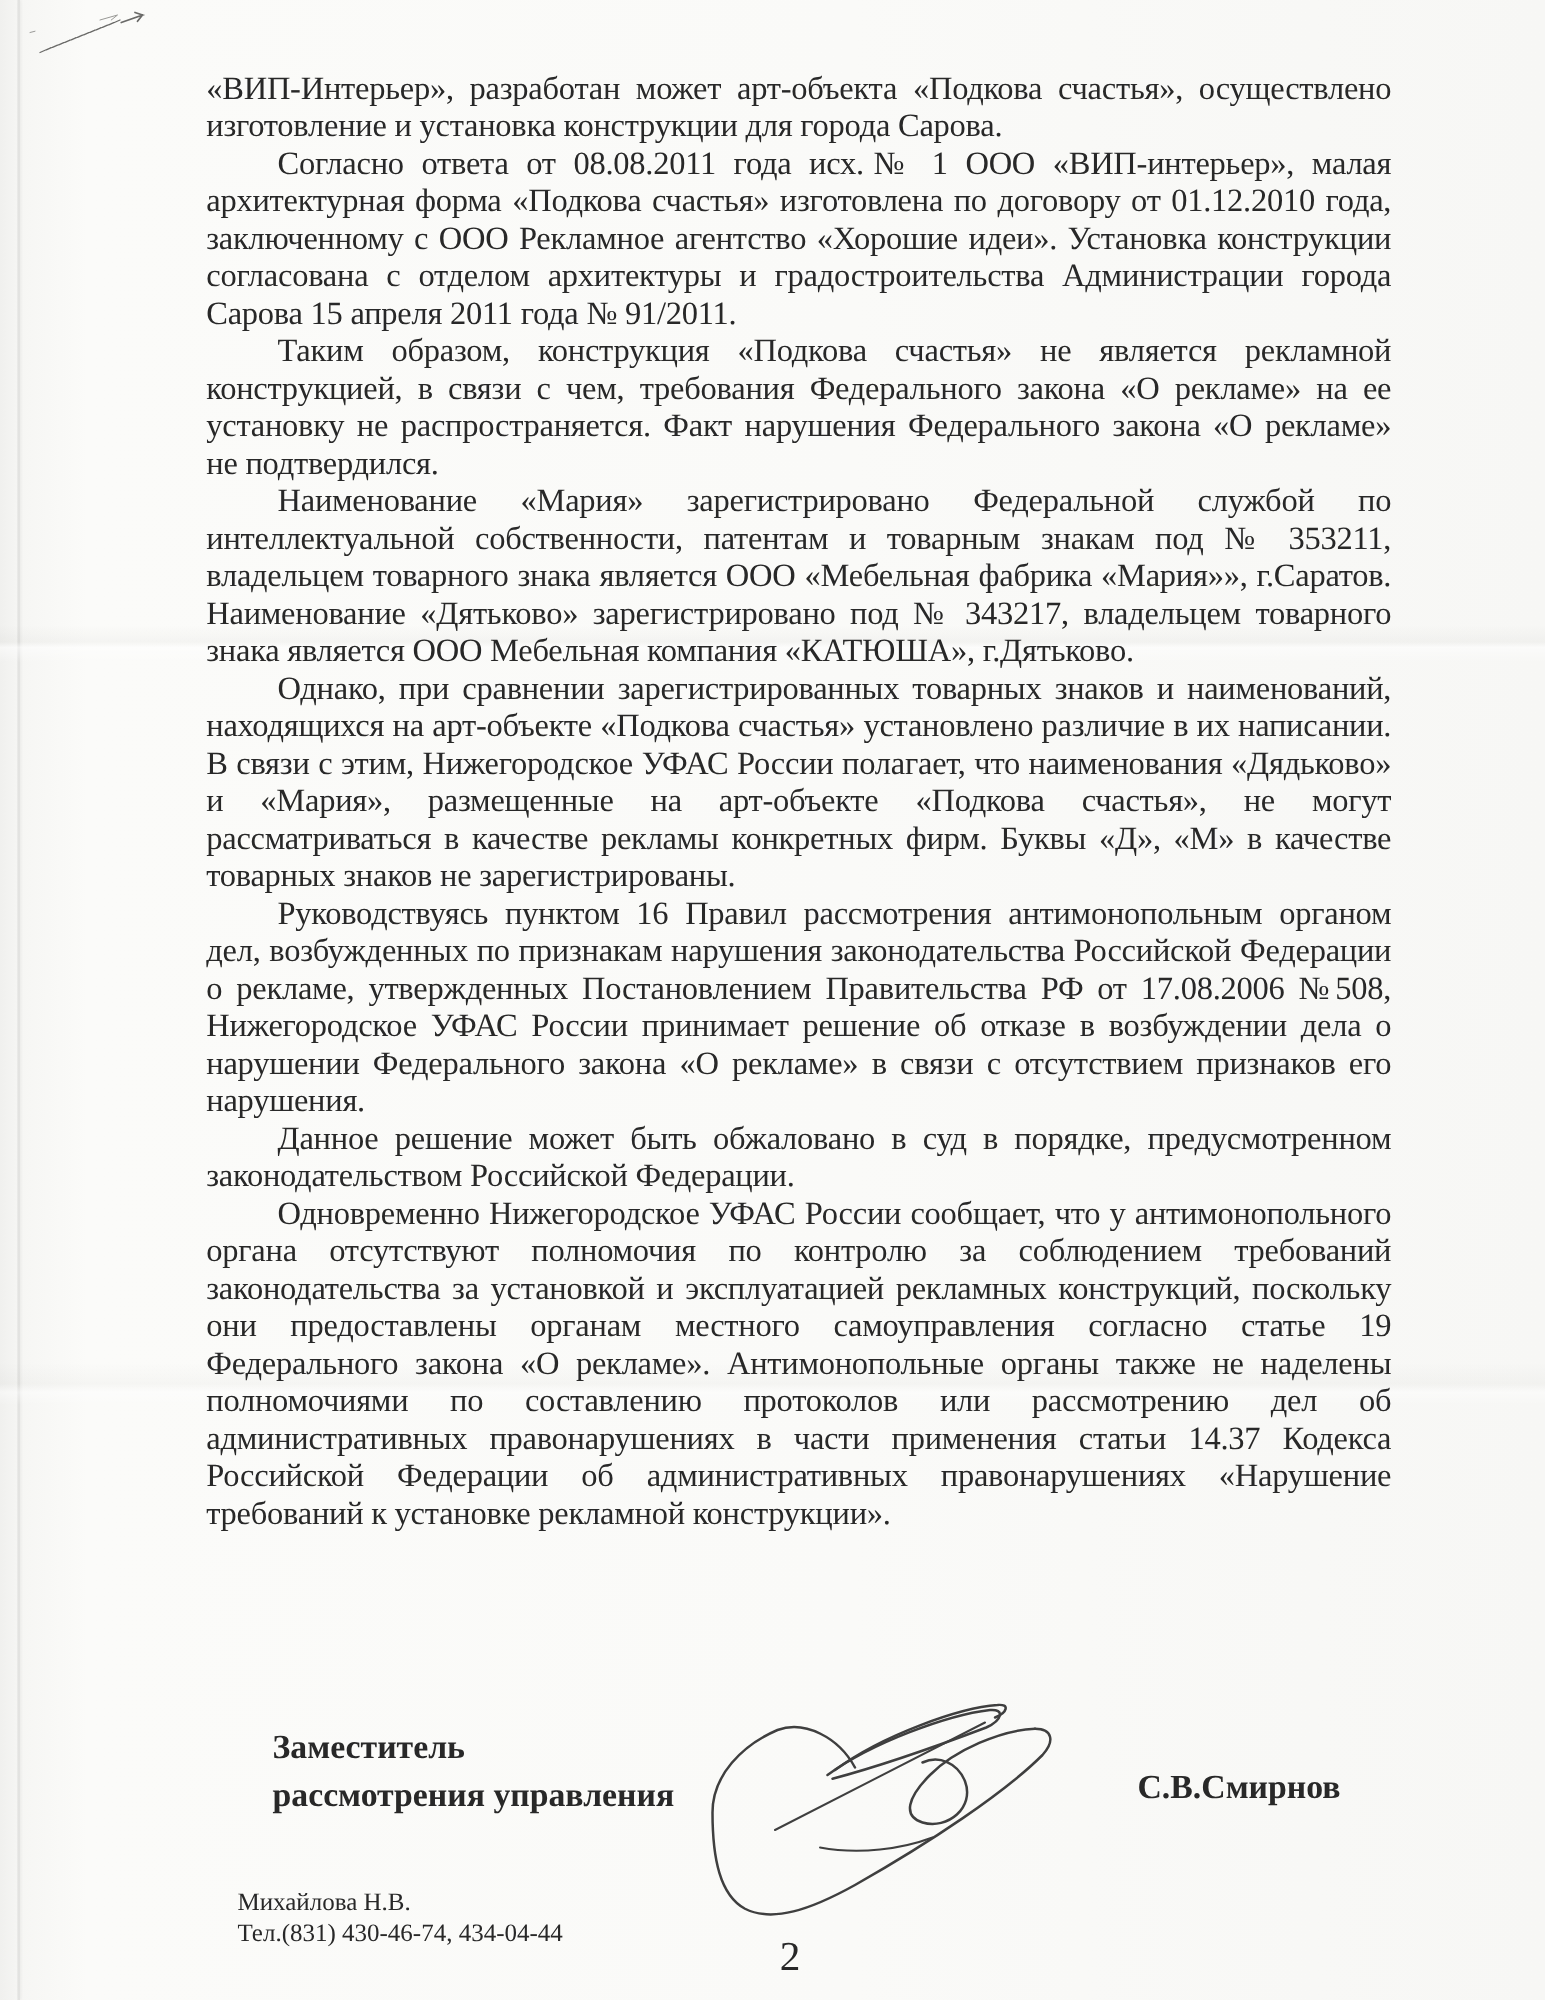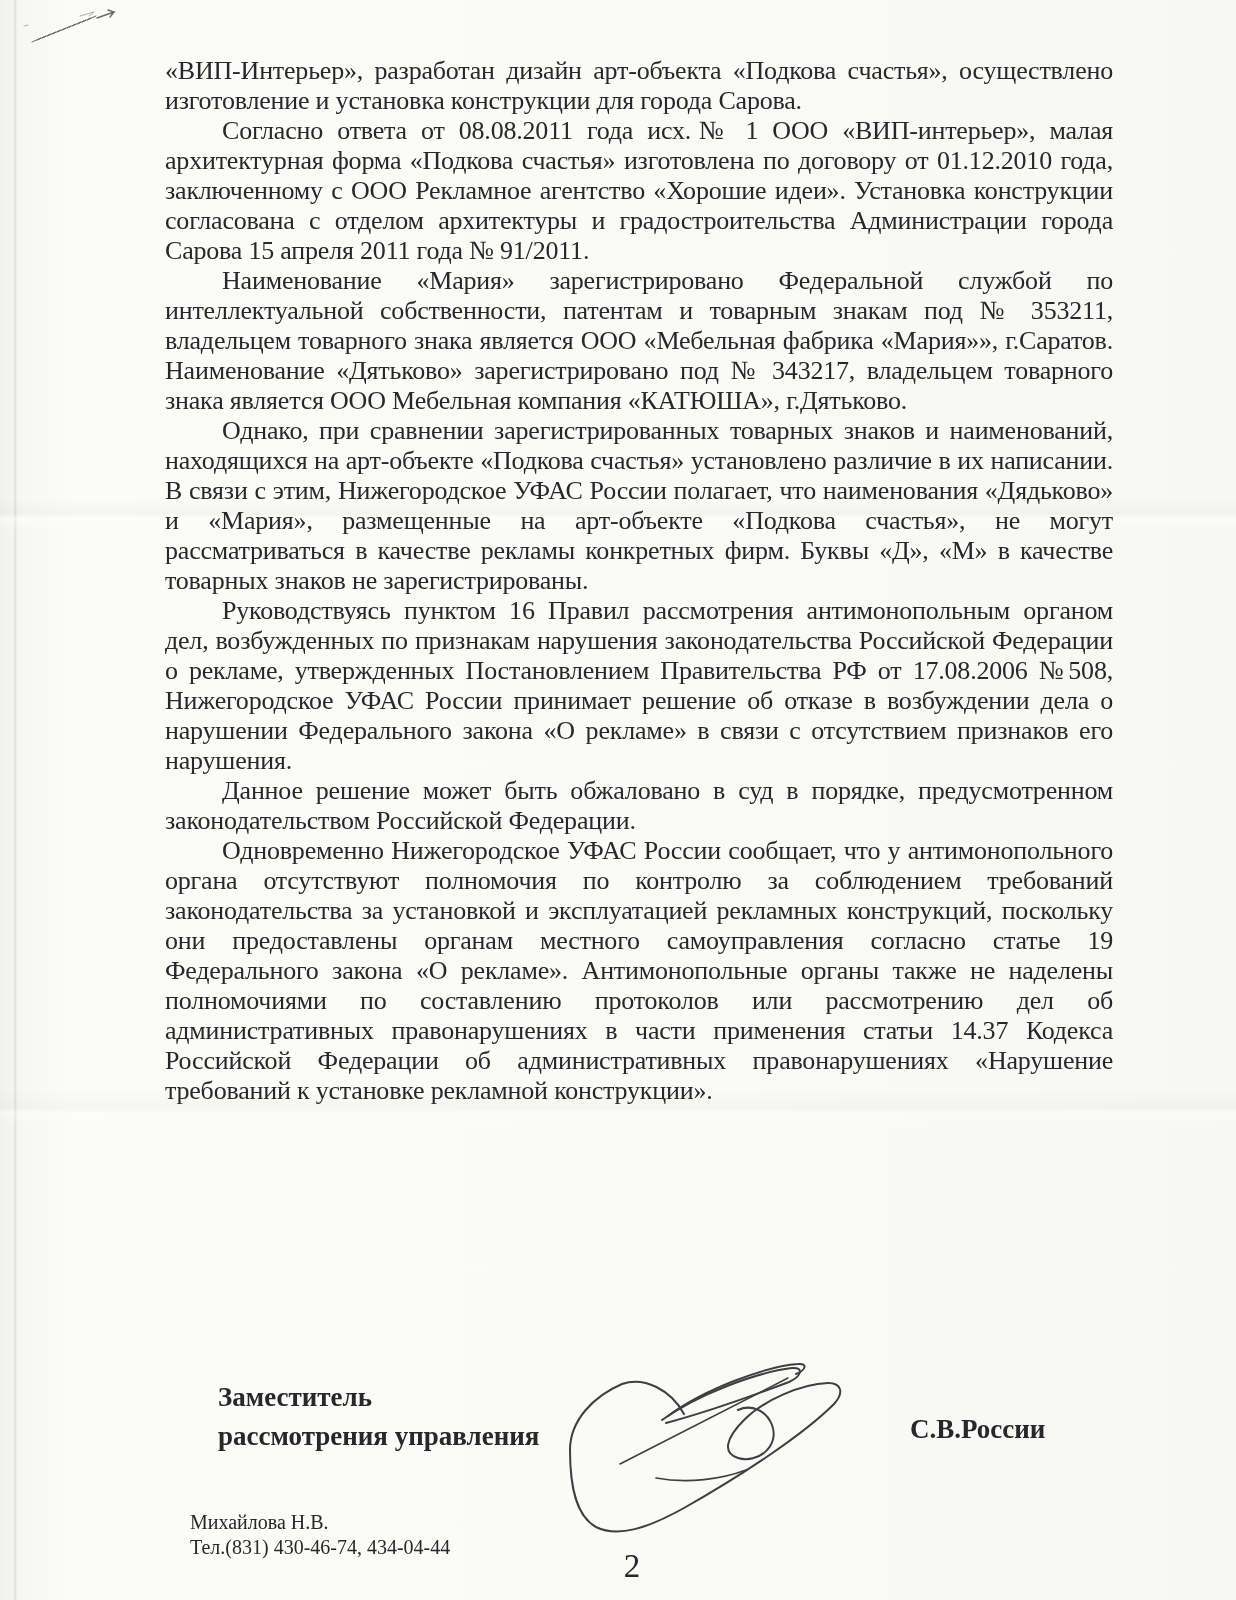--- a/index.html
+++ b/index.html
@@ -110,22 +110,23 @@
   <div class="crease crease-2"></div>
 
   <svg class="pen-mark" viewBox="0 0 120 48" fill="none" stroke="#6a6a68" stroke-width="1" stroke-linecap="round">
     <path d="M 10,40 l 9,-4 l -4,2 l 9,-4 l -4,2 l 9,-4 l -4,2 l 9,-4 l -4,2 l 9,-4 l -4,2 l 9,-4 l -4,2 l 9,-4 l -4,2 l 9,-4 l -4,2 l 9,-4 l -4,2 l 9,-4 l -4,2 l 9,-4 l -4,2 l 9,-4"></path>
     <path d="M 75,16 L 92,10 l -6,-2 m 6,2 l -4,5" stroke-width="1.4"></path>
     <path d="M 58,14 l 14,-4 l -5,4" stroke-width="0.8" stroke="#999996"></path>
     <path d="M 2,24 l 4,-1" stroke-width="0.8" stroke="#9a9a98"></path>
   </svg>
 
   <main class="body-text">
-    <p class="no-indent">«ВИП-Интерьер», разработан дизайн арт-объекта «Подкова счастья», осуществлено изготовление и установка конструкции для города Сарова.</p>
+    <p class="no-indent">«ВИП-Интерьер», разработан может арт-объекта «Подкова счастья», осуществлено изготовление и установка конструкции для города Сарова.</p>
     <p>Согласно ответа от 08.08.2011 года исх.№ 1 ООО «ВИП-интерьер», малая архитектурная форма «Подкова счастья» изготовлена по договору от 01.12.2010 года, заключенному с ООО Рекламное агентство «Хорошие идеи». Установка конструкции согласована с отделом архитектуры и градостроительства Администрации города Сарова 15 апреля 2011 года № 91/2011.</p>
+    <p>Таким образом, конструкция «Подкова счастья» не является рекламной конструкцией, в связи с чем, требования Федерального закона «О рекламе» на ее установку не распространяется. Факт нарушения Федерального закона «О рекламе» не подтвердился.</p>
     <p>Наименование «Мария» зарегистрировано Федеральной службой по интеллектуальной собственности, патентам и товарным знакам под № 353211, владельцем товарного знака является ООО «Мебельная фабрика «Мария»», г.Саратов. Наименование «Дятьково» зарегистрировано под № 343217, владельцем товарного знака является ООО Мебельная компания «КАТЮША», г.Дятьково.</p>
     <p>Однако, при сравнении зарегистрированных товарных знаков и наименований, находящихся на арт-объекте «Подкова счастья» установлено различие в их написании. В связи с этим, Нижегородское УФАС России полагает, что наименования «Дядьково» и «Мария», размещенные на арт-объекте «Подкова счастья», не могут рассматриваться в качестве рекламы конкретных фирм. Буквы «Д», «М» в качестве товарных знаков не зарегистрированы.</p>
     <p>Руководствуясь пунктом 16 Правил рассмотрения антимонопольным органом дел, возбужденных по признакам нарушения законодательства Российской Федерации о рекламе, утвержденных Постановлением Правительства РФ от 17.08.2006 №508, Нижегородское УФАС России принимает решение об отказе в возбуждении дела о нарушении Федерального закона «О рекламе» в связи с отсутствием признаков его нарушения.</p>
     <p>Данное решение может быть обжаловано в суд в порядке, предусмотренном законодательством Российской Федерации.</p>
     <p>Одновременно Нижегородское УФАС России сообщает, что у антимонопольного органа отсутствуют полномочия по контролю за соблюдением требований законодательства за установкой и эксплуатацией рекламных конструкций, поскольку они предоставлены органам местного самоуправления согласно статье 19 Федерального закона «О рекламе». Антимонопольные органы также не наделены полномочиями по составлению протоколов или рассмотрению дел об административных правонарушениях в части применения статьи 14.37 Кодекса Российской Федерации об административных правонарушениях «Нарушение требований к установке рекламной конструкции».</p>
   </main>
 
   <section>
     <div class="sign-title">
       <span>Заместитель</span><br>
@@ -154,21 +155,21 @@
                C 206,74 154,92 120,101"></path>
       <path d="M 122,94
                C 160,66 222,44 252,42
                C 262,41 260,48 250,52"></path>
 
       <path d="M 74,142 L 242,56" stroke-width="1.6"></path>
 
       <path d="M 110,156 C 142,162 176,157 200,148" stroke-width="1.6"></path>
     </svg>
 
-    <div class="sign-name">С.В.России</div>
+    <div class="sign-name">С.В.Смирнов</div>
   </section>
 
   <div class="executor">
     <div>Михайлова Н.В.</div>
     <div>Тел.(831) 430-46-74, 434-04-44</div>
   </div>
 
   <div class="page-number">2</div>
 
 </div>

